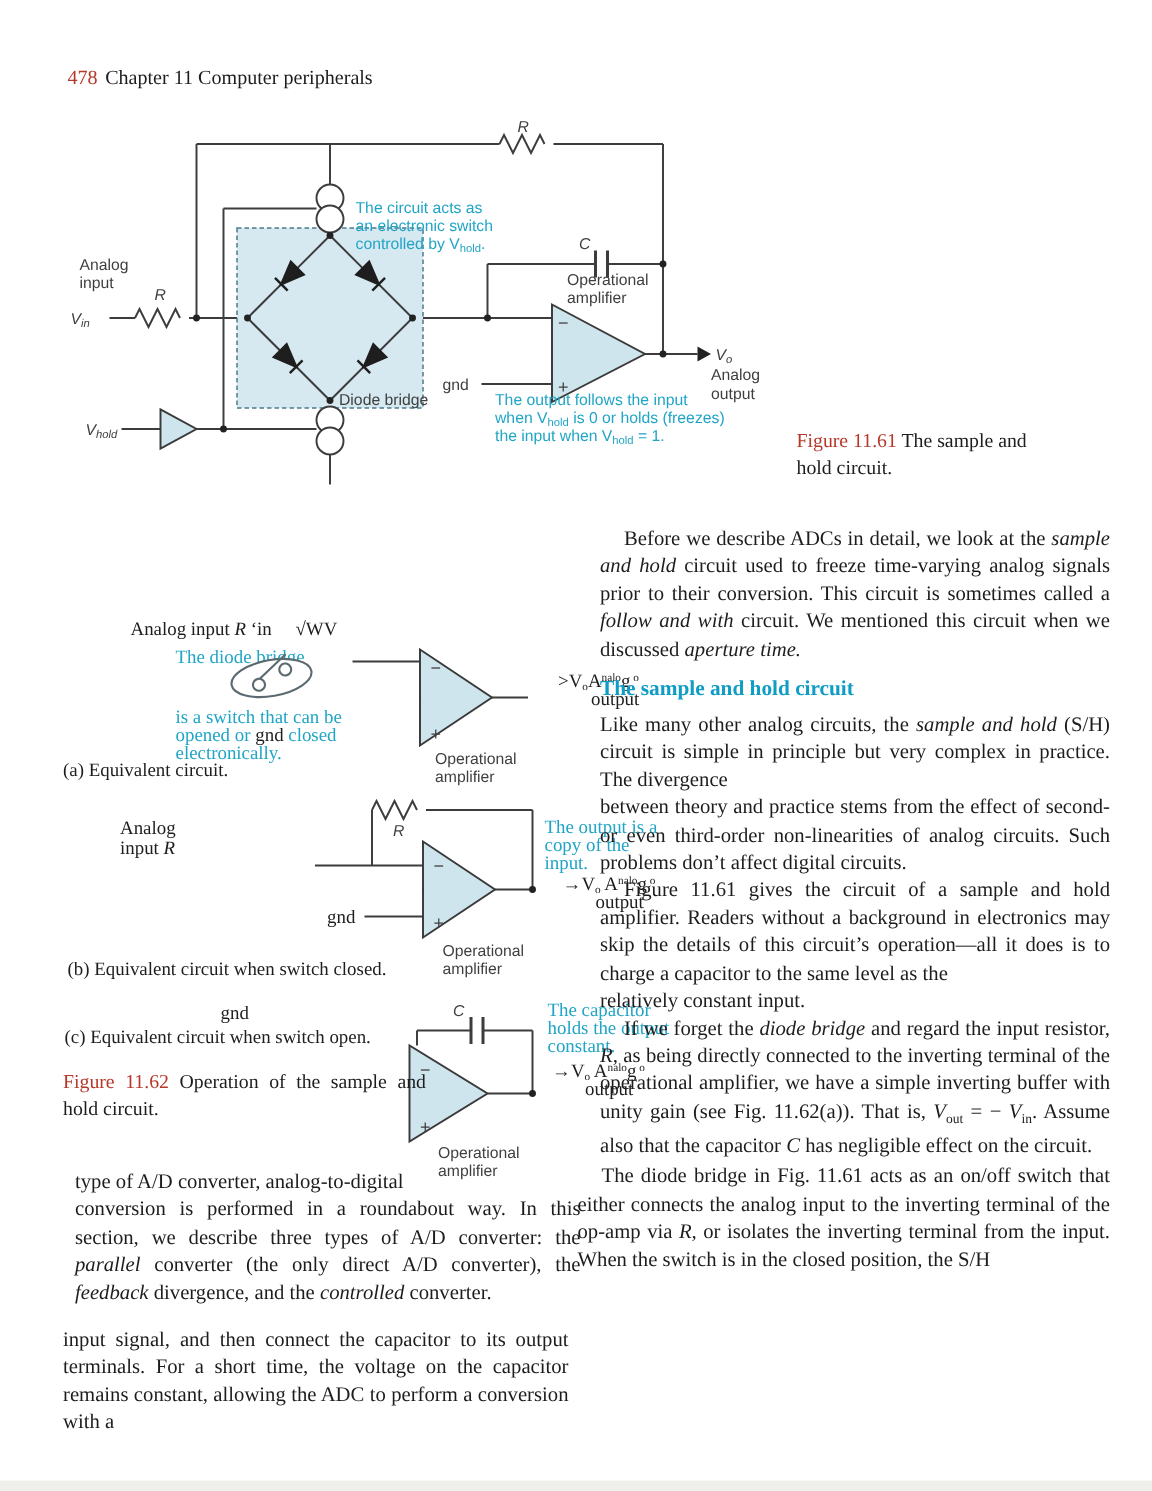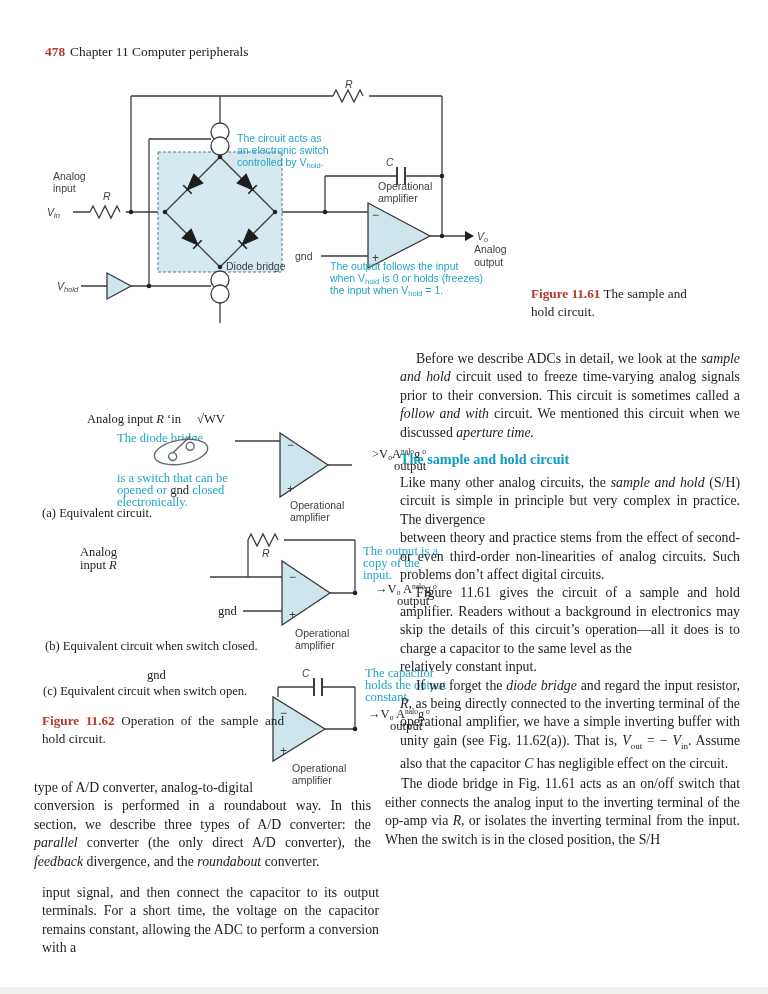--- a/index.html
+++ b/index.html
@@ -3,21 +3,21 @@
 <meta charset="utf-8">
 <style>
   html,body{margin:0;padding:0}
   body{width:768px;height:994px;background:#ffffff;position:relative;overflow:hidden;
        font-family:"Liberation Serif",serif;color:#1d1d1d}
   .abs{position:absolute}
   p{margin:0;font-size:13.8px;line-height:18.4px}
   .j{text-align:justify}
   .ind{text-indent:16px}
   .red{color:#b5382a}
-  .b{font-weight:bold}
+  .b{font-weight:normal}
   i{font-style:italic}
   sub.vs{font-size:9px;}
   .hdr{left:45px;top:44px;font-size:13.4px}
   .hdr .ttl{margin-left:5px}
   h3.shc{color:#0f9dc5;font-size:14.2px;margin:9px 0 6px 0;font-family:"Liberation Serif",serif}
   .cap{font-size:13.2px;line-height:17.6px}
   .p6{margin-left:-15px;width:355px;margin-top:2px}
   svg{position:absolute;overflow:visible}
   .w{stroke:#3c3c3c;stroke-width:1.3;fill:none}
   .dash{fill:#d6e8f0;stroke:#4d7a8a;stroke-width:1;stroke-dasharray:3,2}
@@ -210,22 +210,22 @@
   <p class="j ind"><span>Before we describe ADCs in detail, we look at the </span><i>sample and hold</i><span> circuit used to freeze time-varying analog signals prior to their conversion. This circuit is sometimes called a </span><i>follow and with</i><span> circuit. We mentioned this circuit when we discussed </span><i>aperture time.</i></p>
   <h3 class="shc">The sample and hold circuit</h3>
   <p class="j"><span>Like many other analog circuits, the </span><i>sample and hold</i><span> (S/H) circuit is simple in principle but very complex in practice. The divergence</span></p>
   <p class="j">between theory and practice stems from the effect of second-or even third-order non-linearities of analog circuits. Such problems don’t affect digital circuits.</p>
   <p class="j ind">Figure 11.61 gives the circuit of a sample and hold amplifier. Readers without a background in electronics may skip the details of this circuit’s operation—all it does is to charge a capacitor to the same level as the</p>
   <p class="j">relatively constant input.</p>
   <p class="j ind"><span>If we forget the </span><i>diode bridge</i><span> and regard the input resistor, </span><i>R</i><span>, as being directly connected to the inverting terminal of the operational amplifier, we have a simple inverting buffer with unity gain (see Fig. 11.62(a)). That is, </span><i>V</i><sub class="vs">out</sub><span> = − </span><i>V</i><sub class="vs">in</sub><span>. Assume also that the capacitor </span><i>C</i><span> has negligible effect on the circuit.</span></p>
   <p class="j ind p6"><span>The diode bridge in Fig. 11.61 acts as an on/off switch that either connects the analog input to the inverting terminal of the op-amp via </span><i>R</i><span>, or isolates the inverting terminal from the input. When the switch is in the closed position, the S/H</span></p>
 </div>
 
-<div class="abs" style="left:34px;top:779px;width:337px">
+<div class="abs" style="left:50px;top:779px;width:337px">
   <p>type of A/D converter, analog-to-digital</p>
-  <p class="j"><span>conversion is performed in a roundabout way. In this section, we describe three types of A/D converter: the </span><i>parallel</i><span> converter (the only direct A/D converter), the </span><i>feedback</i><span> divergence, and the </span><i>roundabout</i><span> converter.</span></p>
+  <p class="j"><span>conversion is performed in a roundabout way. In this section, we describe three types of A/D converter: the </span><i>parallel</i><span> converter (the only direct A/D converter), the </span><i>feedback</i><span> divergence, and the </span><i>controlled</i><span> converter.</span></p>
 </div>
 
 <div class="abs" style="left:42px;top:884px;width:337px">
   <p class="j">input signal, and then connect the capacitor to its output terminals. For a short time, the voltage on the capacitor remains constant, allowing the ADC to perform a conversion with a</p>
 </div>
 
 <div class="abs strip"></div>
 
 </body></html>

